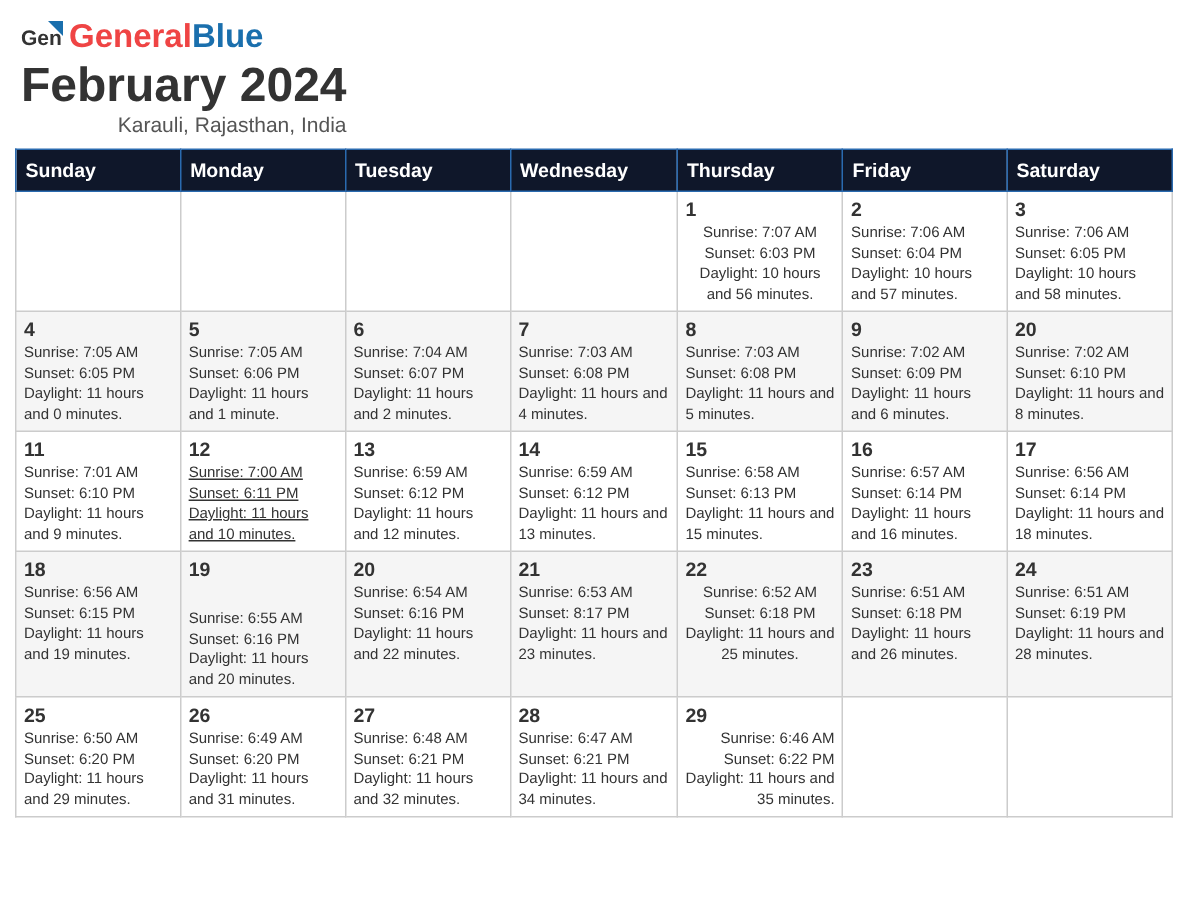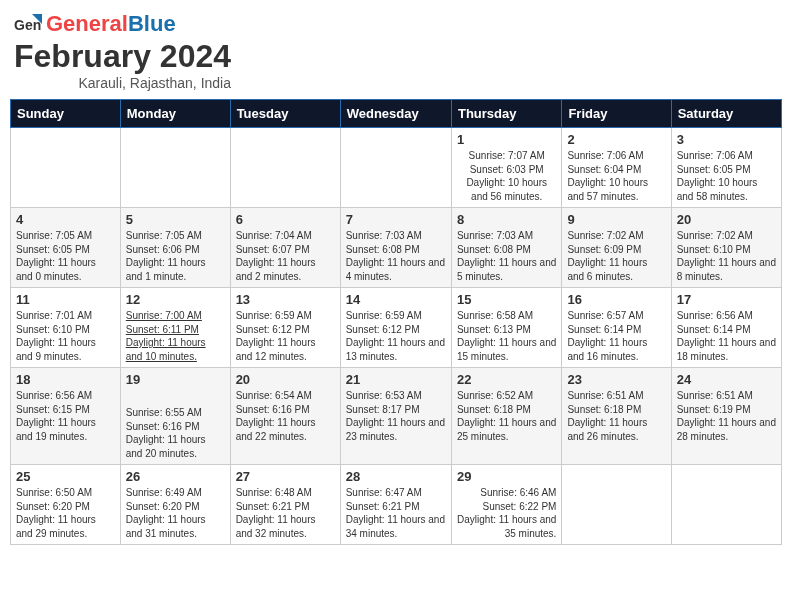--- a/index.html
+++ b/index.html
@@ -245,21 +245,21 @@
 Daylight: 11 hours and 22 minutes.</div>
         </td>
         <td>
           <span class="day-number">21</span>
           <div class="day-info" style="white-space: pre-line;">Sunrise: 6:53 AM
 Sunset: 8:17 PM
 Daylight: 11 hours and 23 minutes.</div>
         </td>
         <td>
           <span class="day-number">22</span>
-          <div class="day-info" style="white-space: pre-line;">Sunrise: 6:52 AM
+          <div class="day-info" style="white-space: pre-line; text-align: center;">Sunrise: 6:52 AM
 Sunset: 6:18 PM
 Daylight: 11 hours and 25 minutes.</div>
         </td>
         <td>
           <span class="day-number">23</span>
           <div class="day-info" style="white-space: pre-line;">Sunrise: 6:51 AM
 Sunset: 6:18 PM
 Daylight: 11 hours and 26 minutes.</div>
         </td>
         <td>

